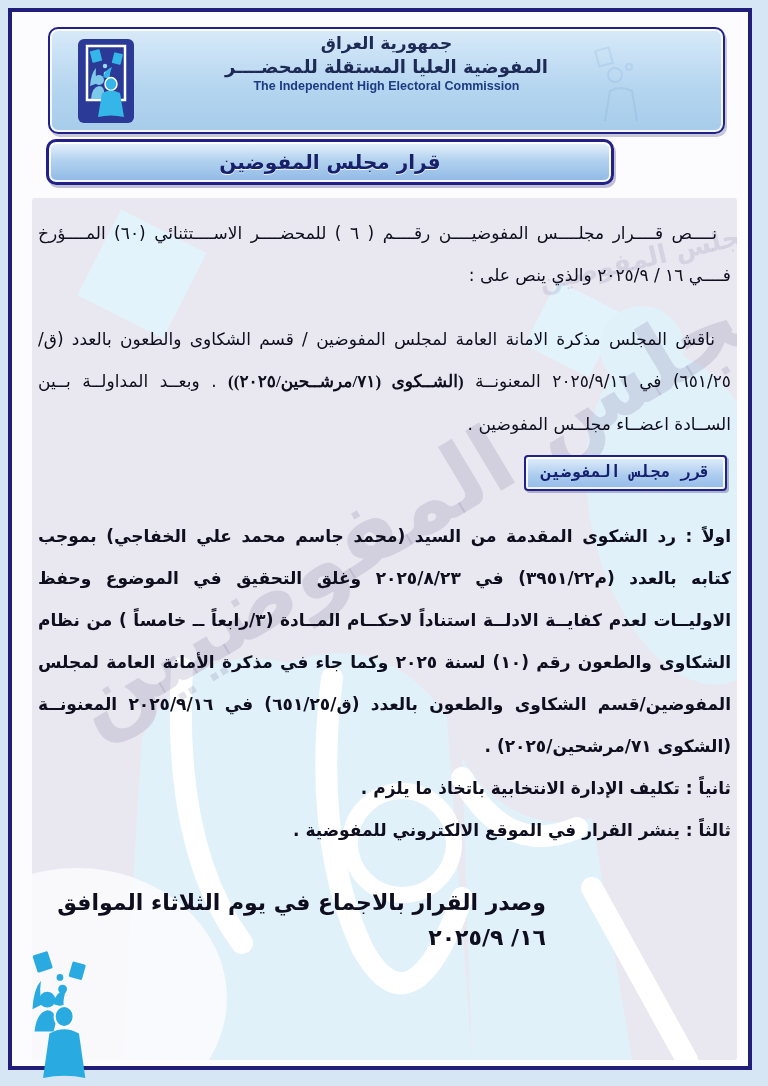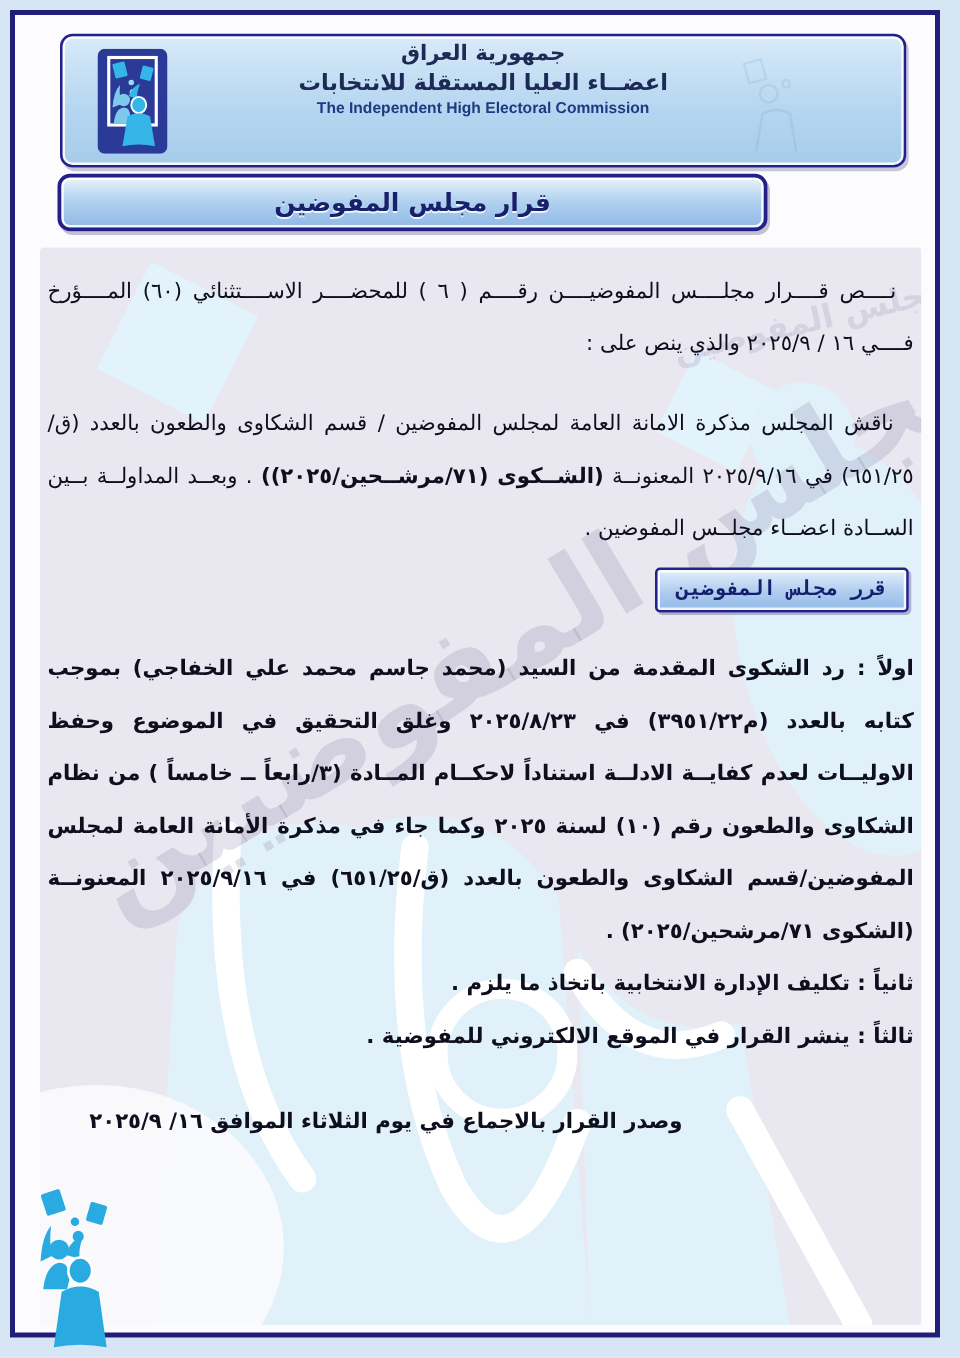--- a/index.html
+++ b/index.html
@@ -63,33 +63,33 @@
     position:absolute;left:210px;top:78px;width:520px;white-space:nowrap;direction:rtl;
     font-size:26px;font-weight:bold;color:rgba(120,112,158,.18);
     transform:rotate(-13deg);pointer-events:none;
   }
   .panel-inner{position:relative;padding:0 6px;color:#0e0e1e;}
   .para{
     text-align:justify;font-size:17px;line-height:42px;margin:0;
   }
   .p-intro{margin-top:14px;text-indent:14px;}
   .p-discussion{margin-top:22px;text-indent:16px;}
-  .bold{font-weight:bold;}
+  .bold{font-weight:bold;font-family:Liberation Serif, serif;}
   .decision-badge{
     width:fit-content;margin:10px 4px 0 auto;margin-left:auto;margin-right:4px;
     border:2px solid #232188;border-radius:4px;
     background:linear-gradient(180deg,#e2effb 0%,#aecdee 55%,#93bae8 100%);
     box-shadow:inset 0 0 0 2px rgba(255,255,255,.85), 2px 2px 0 rgba(40,40,110,.3);
     padding:5px 15px 7px;font-size:16.5px;font-weight:bold;color:#141f6e;font-family:Liberation Mono, monospace;
   }
   .item{margin-top:0;font-weight:bold;}
   .item-first{margin-top:24px;}
   .closing{
     margin-top:34px;margin-left:0;margin-right:185px;
-    font-size:17px;font-weight:bold;line-height:1.6;
+    font-size:22px;font-weight:bold;line-height:1.6;
   }
   .corner-logo{position:absolute;left:24px;top:948px;width:74px;height:134px;}
 </style>
 </head>
 <body>
 
 <div class="page-frame"></div>
 
 <div class="header-box">
 
@@ -112,21 +112,21 @@
     <path d="M12,47 Q13,34 18,29 Q17,40 20,44 Z" fill="#7ec8ea"></path>
     <circle cx="21" cy="41" r="5" fill="#7ec8ea"></circle>
     <path d="M13,60 Q14,48 21,47 Q27,47 26,56 L25,60 Z" fill="#7ec8ea"></path>
     <path d="M25,38 Q28,30 34,28 Q31,36 32,40 Z" fill="#35b6e8"></path>
     <ellipse cx="33" cy="45" rx="6" ry="6.5" fill="#35b6e8" stroke="#ffffff" stroke-width="1.5"></ellipse>
     <path d="M20,78 L24,54 Q33,49 42,54 L46,78 Q33,75 20,78 Z" fill="#35b6e8"></path>
   </svg>
 
   <div class="header-center" dir="rtl">
     <div class="hc-republic">جمهورية العراق</div>
-    <div class="hc-commission-ar">اعضــاء العليا المستقلة للانتخابات</div>
+    <div class="hc-commission-ar">المفوضية العليا المستقلة للمحضــــر</div>
     <div class="hc-commission-en" dir="ltr">The Independent High Electoral Commission</div>
   </div>
 
 </div>
 
 <div class="title-bar">
   <span class="title-text">قرار مجلس المفوضين</span>
 </div>
 
 <div class="content-panel">

